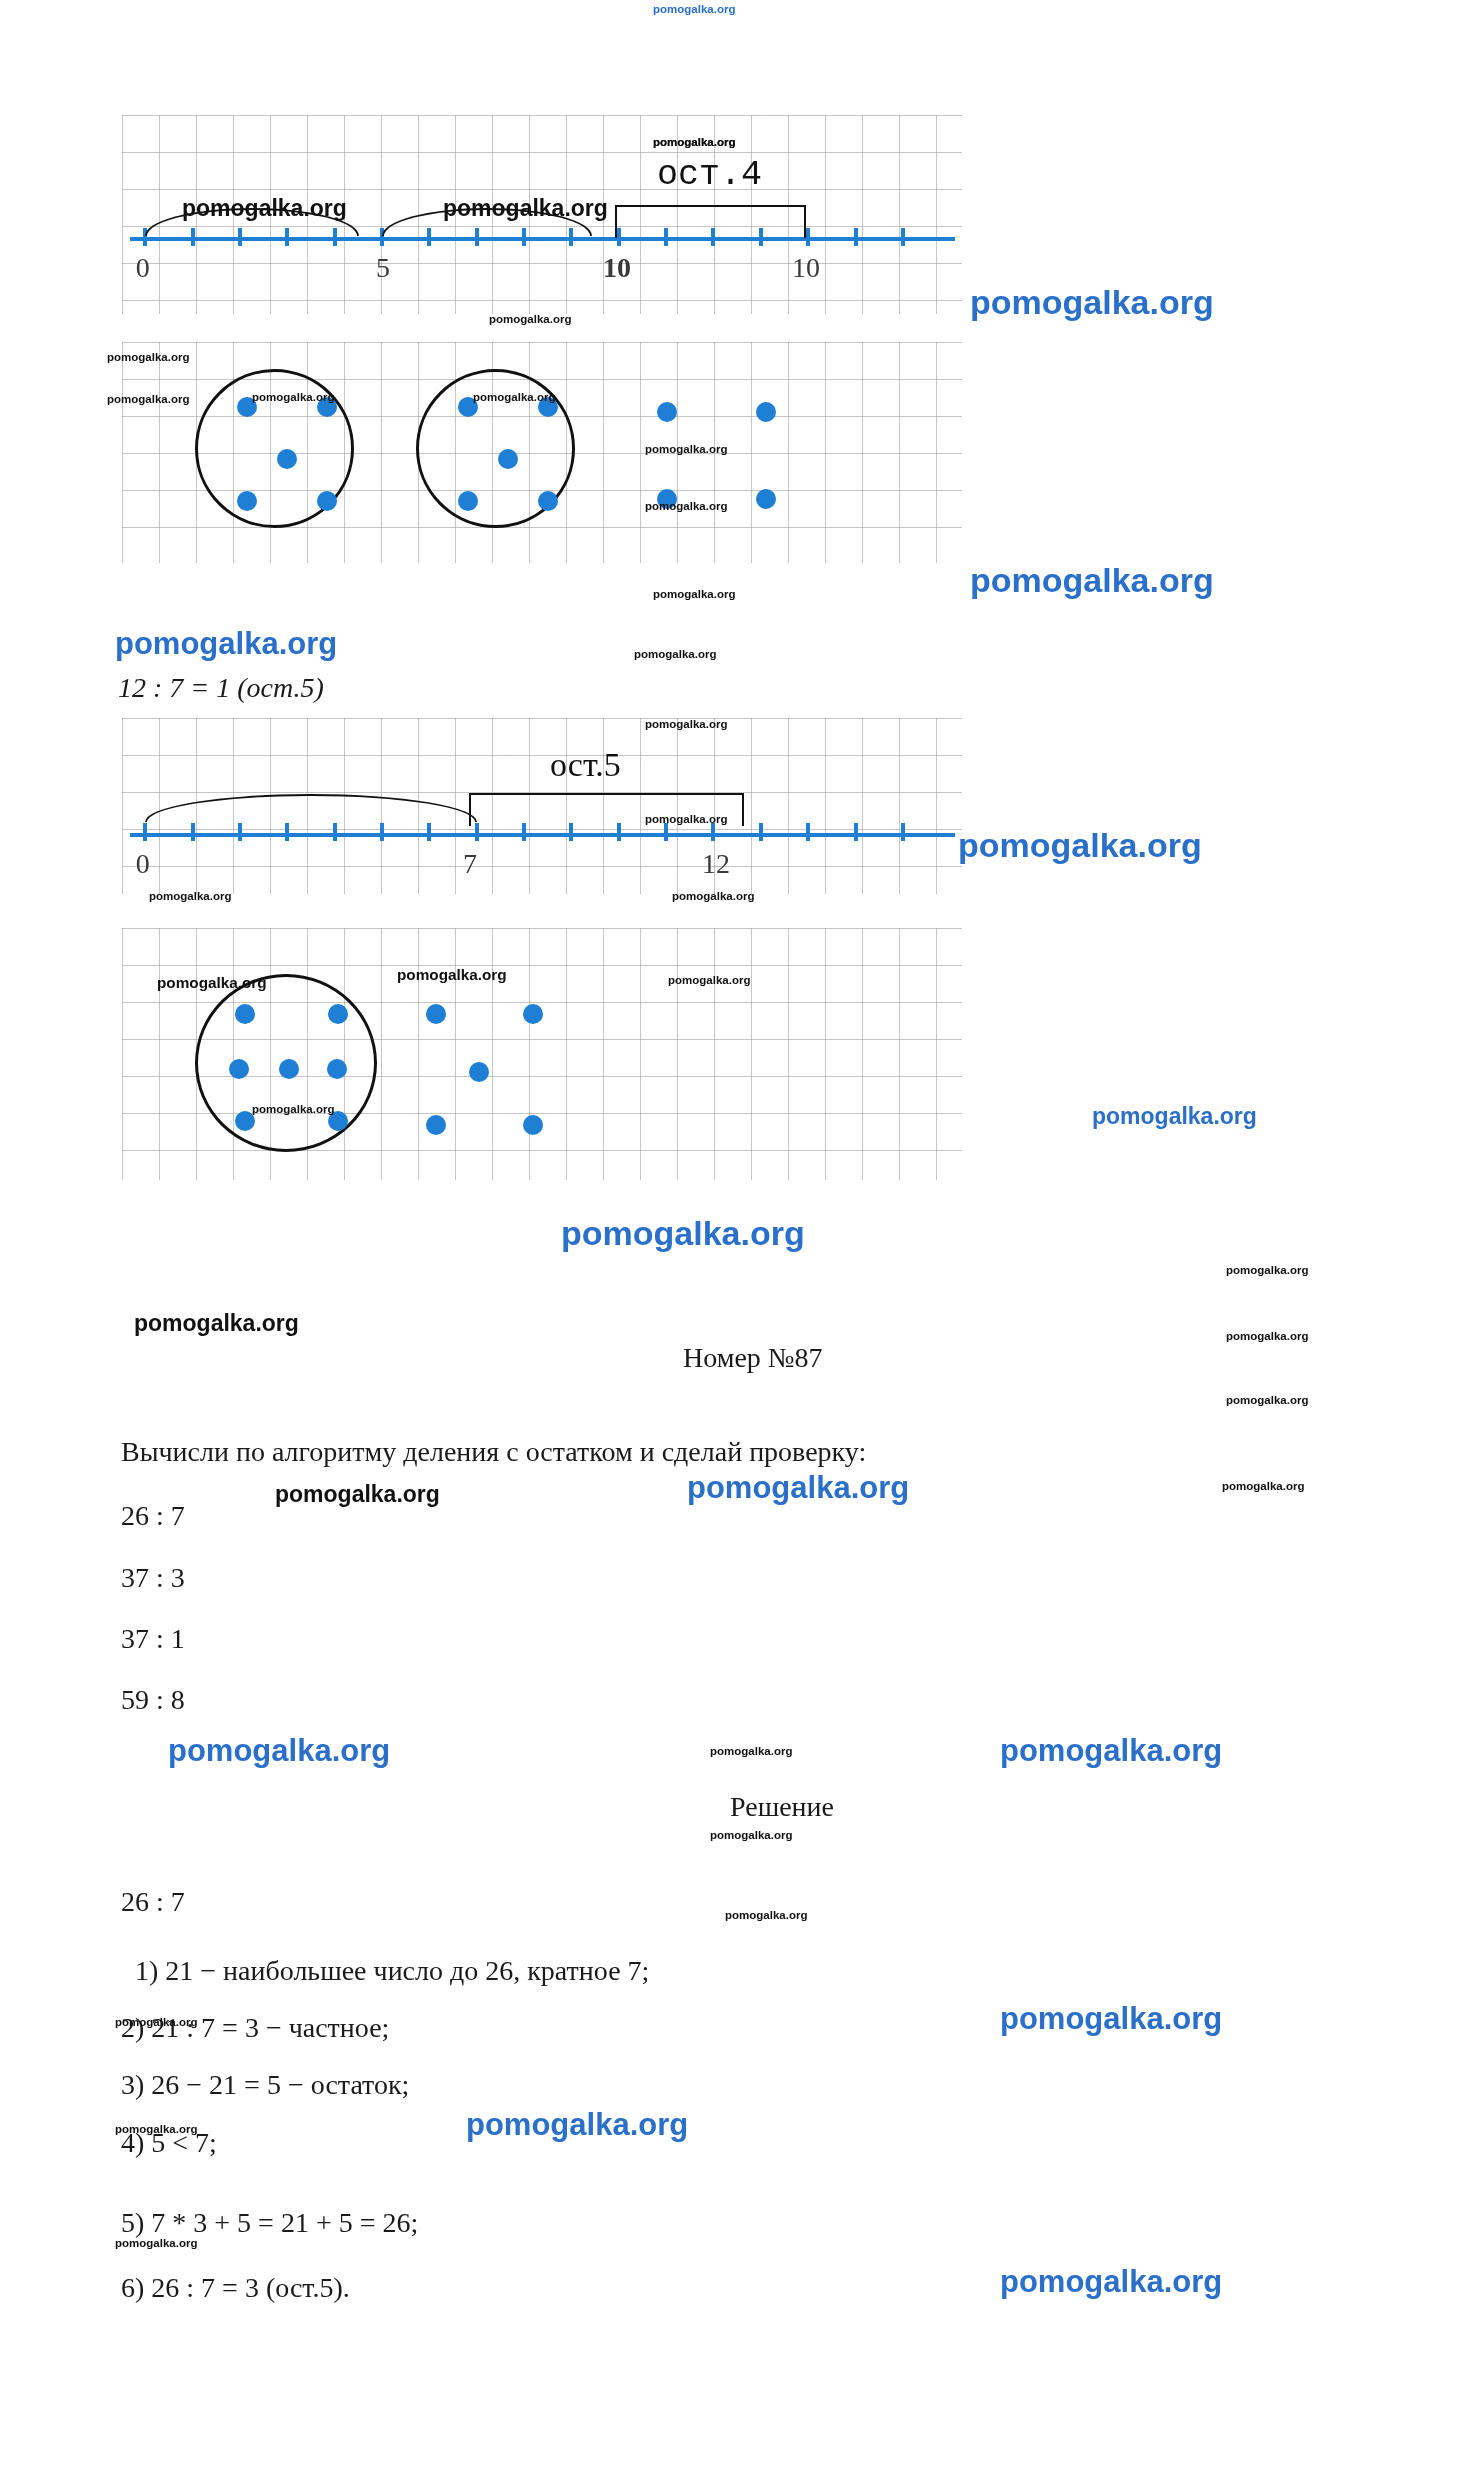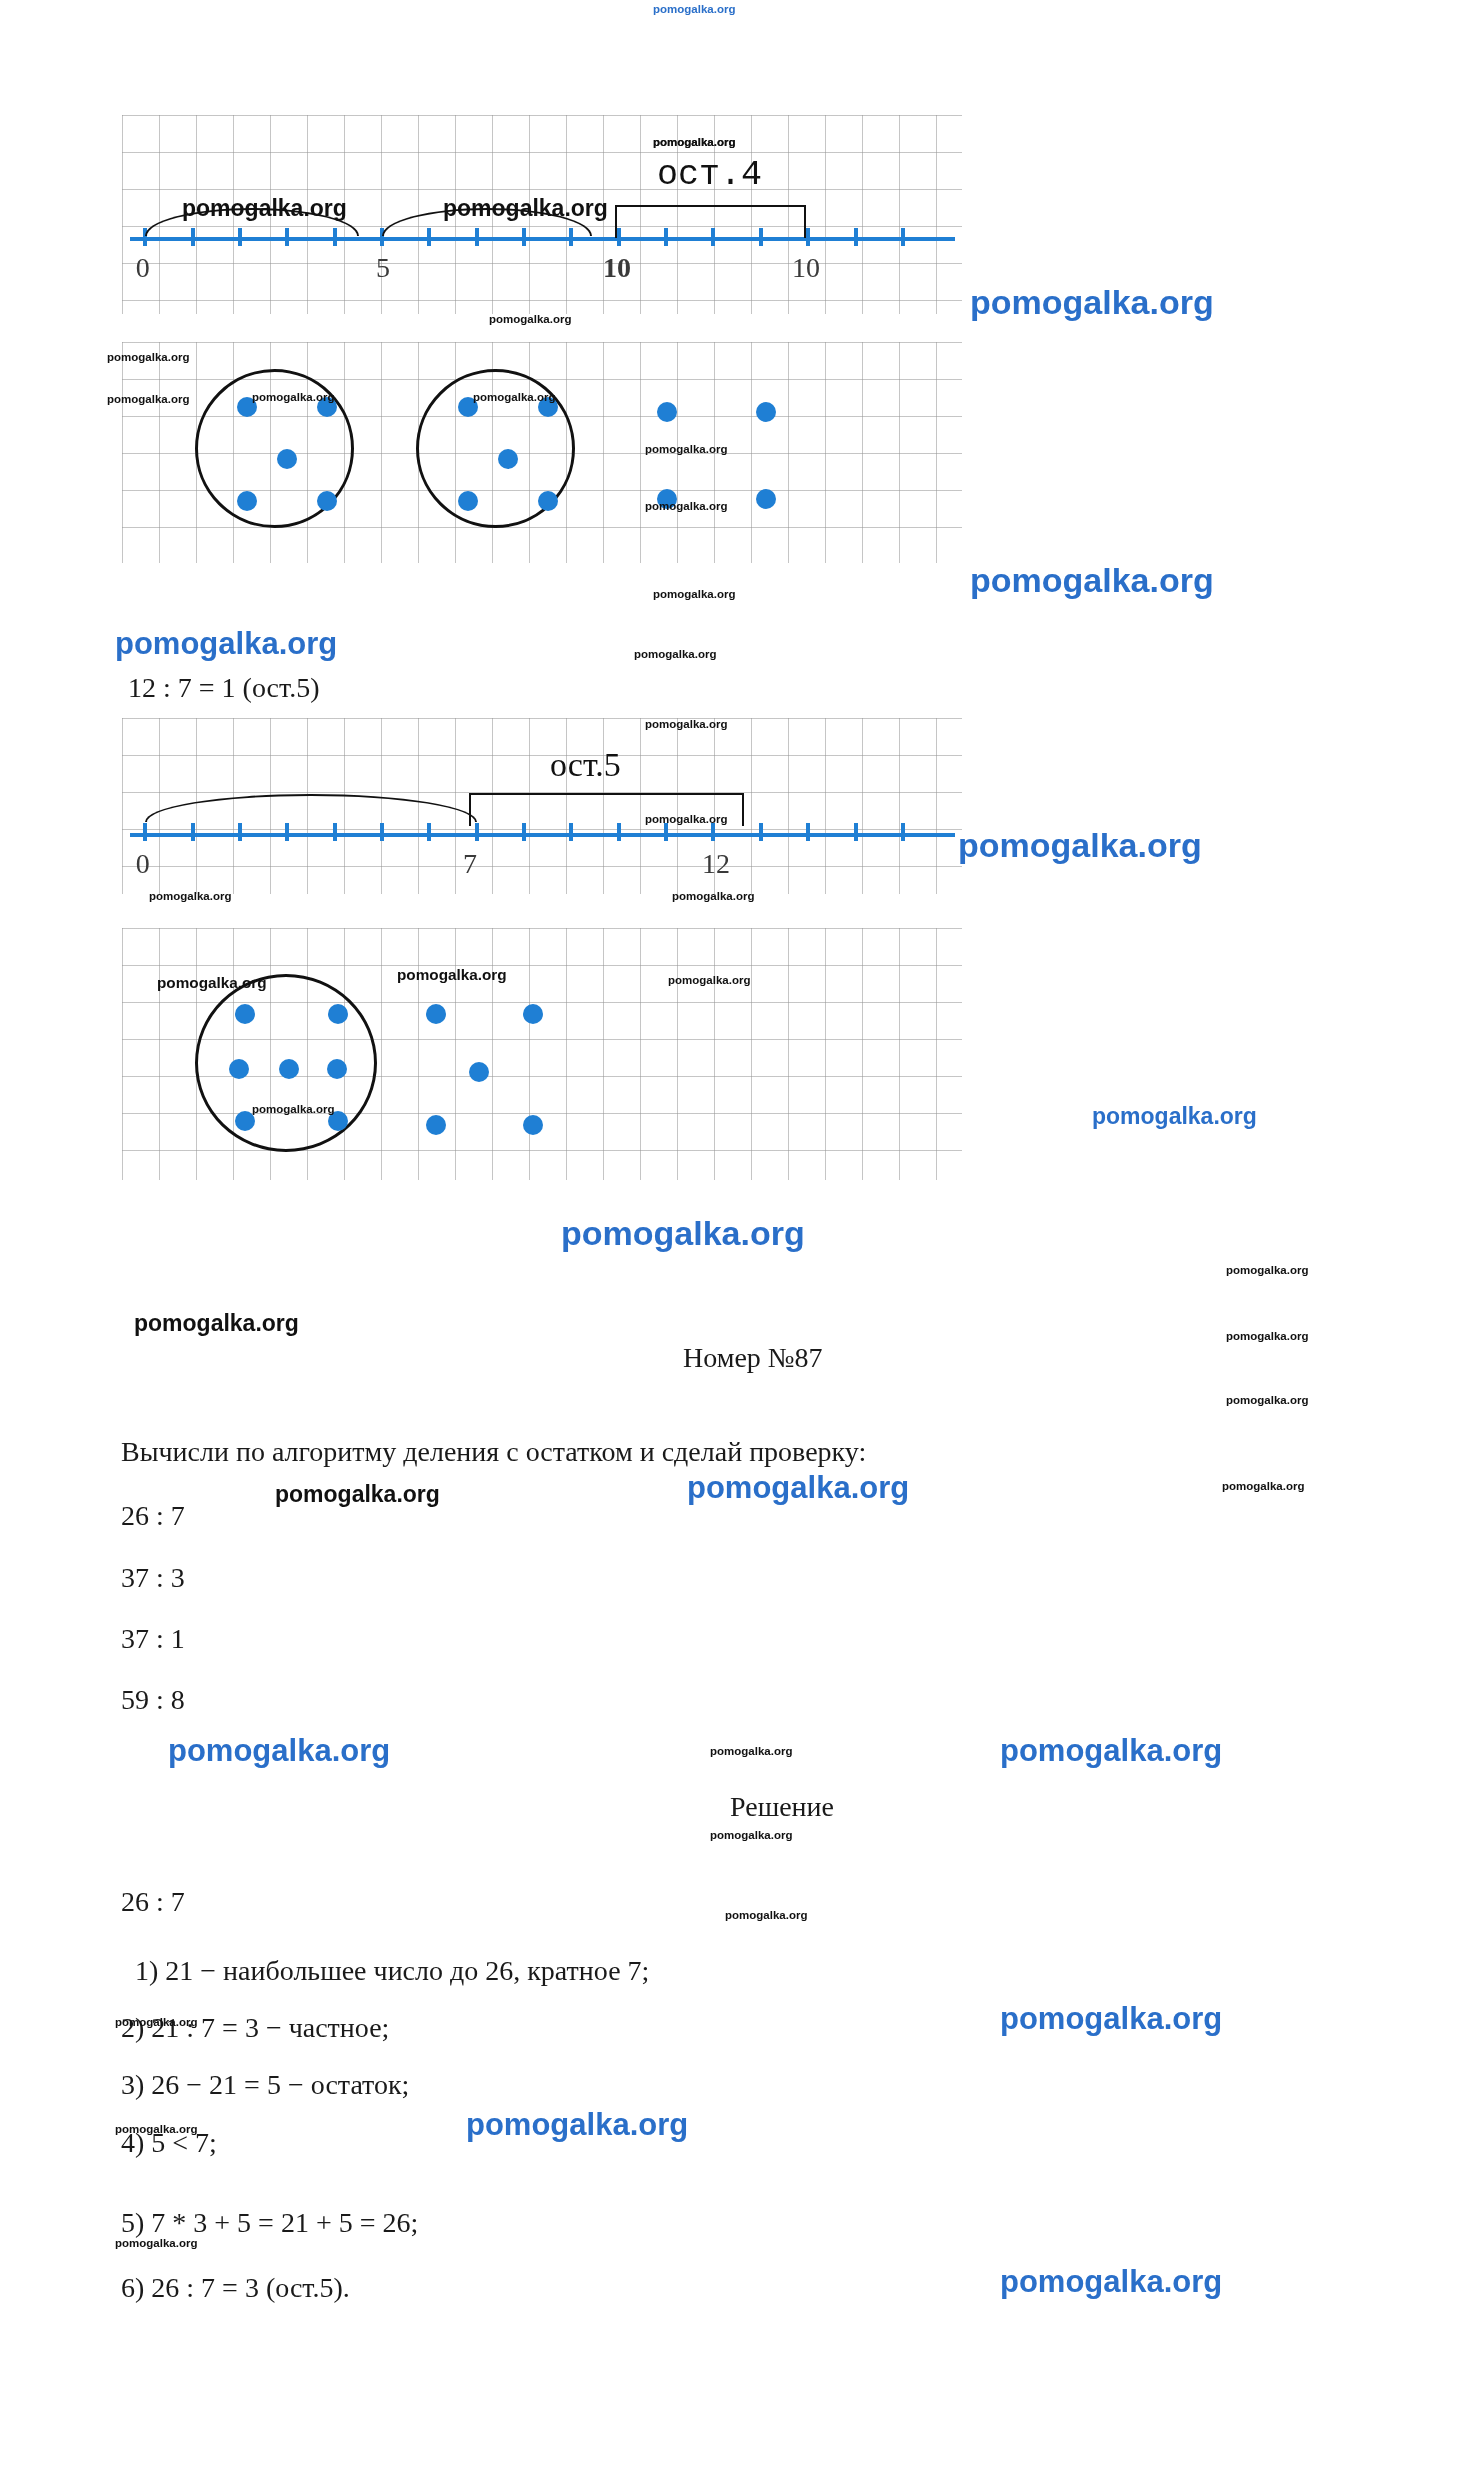--- a/index.html
+++ b/index.html
@@ -163,21 +163,21 @@
     <div class="dot" style="left:376px;top:107px;"></div>
     <div class="dot" style="left:336px;top:149px;"></div>
     <div class="dot" style="left:416px;top:149px;"></div>
 
     <div class="dot" style="left:535px;top:60px;"></div>
     <div class="dot" style="left:634px;top:60px;"></div>
     <div class="dot" style="left:535px;top:147px;"></div>
     <div class="dot" style="left:634px;top:147px;"></div>
   </div>
 
-  <div class="txt t36" style="left:128px;top:672px;">12 : 7 = 1 (ост.5)</div>
+  <div class="txt t36" style="left:118px;top:672px;font-style:italic;">12 : 7 = 1 (ост.5)</div>
 
   <div class="figure dashed" style="left:122px;top:718px;width:840px;height:176px;">
     <div class="numline" style="left:7.6px;top:115px;width:825px;"></div>
 
     <div class="tick" style="left:21.4px;top:105px;"></div>
     <div class="tick" style="left:69px;top:105px;"></div>
     <div class="tick" style="left:116px;top:105px;"></div>
     <div class="tick" style="left:163px;top:105px;"></div>
     <div class="tick" style="left:211px;top:105px;"></div>
     <div class="tick" style="left:258px;top:105px;"></div>

